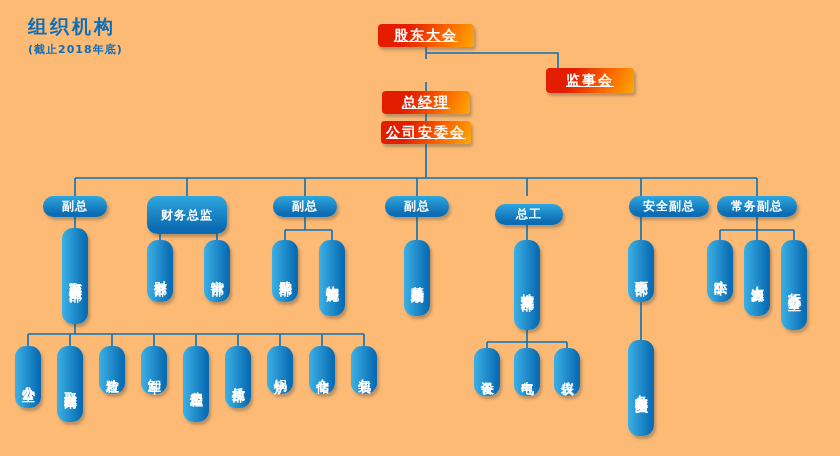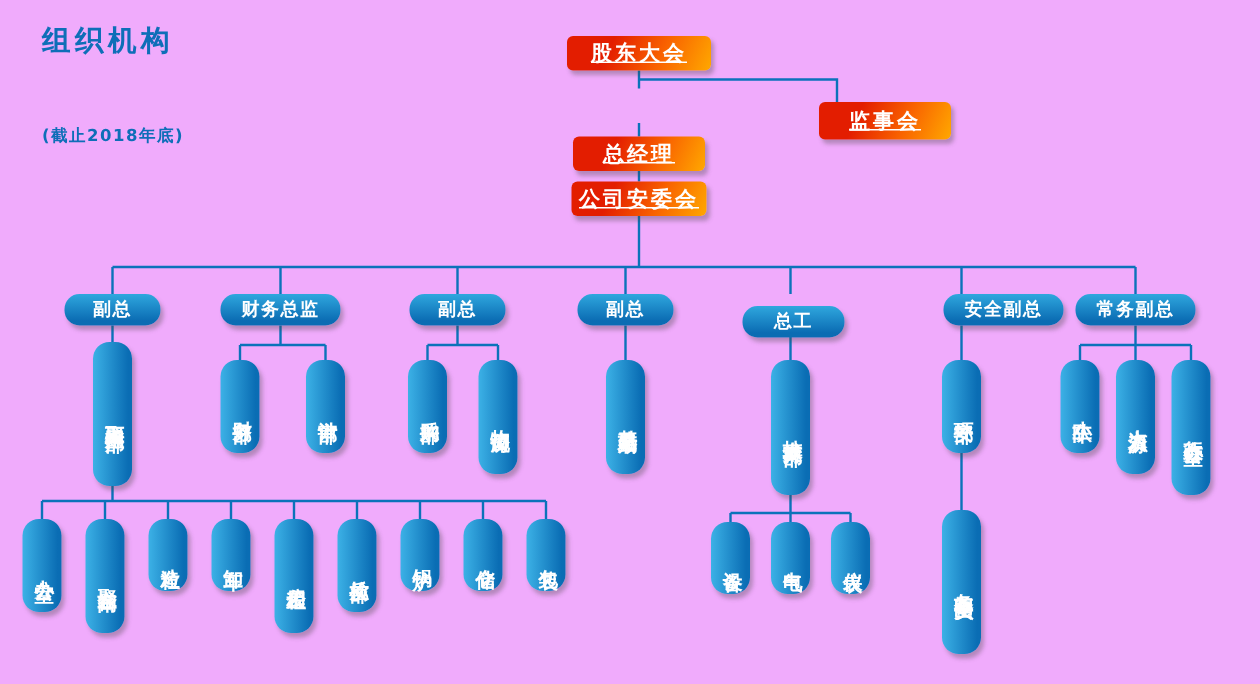--- a/index.html
+++ b/index.html
@@ -1,26 +1,26 @@
 <!DOCTYPE html>
 <html><head>
 <meta charset="utf-8">
 <style>
   * { margin:0; padding:0; box-sizing:border-box; }
   html,body { background:#fff; }
   body { font-family:"DejaVu Sans","Liberation Sans",sans-serif; }
-  .canvas { position:relative; width:840px; height:456px; background:#f0abfc; overflow:hidden;padding-left:40px; }
+  .canvas { position:relative; width:840px; height:456px; background:#fdba74; overflow:hidden;padding-left:40px; }
 
   .title {
     position:absolute; left:28px; top:14px;
     font-size:19px; font-weight:bold; color:#0e6eb8; letter-spacing:3px;
   }
   .subtitle {
     position:absolute; left:28px; top:42px;
-    font-size:11px; font-weight:bold; color:#0e6eb8; letter-spacing:1px;margin-top:41px;
+    font-size:11px; font-weight:bold; color:#0e6eb8; letter-spacing:1px;
   }
 
   svg.lines { position:absolute; left:0; top:0; width:840px; height:456px; }
 
   .box {
     position:absolute; display:flex; align-items:center; justify-content:center;
     color:#fff; font-weight:bold; white-space:nowrap;
     box-shadow:2px 3px 3px rgba(70,70,70,.35);
   }
   .red {
@@ -78,21 +78,21 @@
       M720 230 V240 M757 230 V240 M794 230 V240
     "></path>
   </svg>
 
   <div class="box red" style="left:378px;top:24px;width:96px;height:23px;">股东大会</div>
   <div class="box red" style="left:514px;top:68px;width:88px;height:25px;margin-left:32px;">监事会</div>
   <div class="box red" style="left:382px;top:91px;width:88px;height:23px;">总经理</div>
   <div class="box red" style="left:381px;top:121px;width:90px;height:23px;">公司安委会</div>
 
   <div class="box hblue" style="left:43px;top:196px;width:64px;height:21px;">副总</div>
-  <div class="box hblue" style="left:147px;top:196px;width:80px;height:21px;">财务总监</div>
+  <div class="box hblue" style="left:147px;top:196px;width:80px;height:38px;">财务总监</div>
   <div class="box hblue" style="left:273px;top:196px;width:64px;height:21px;">副总</div>
   <div class="box hblue" style="left:385px;top:196px;width:64px;height:21px;">副总</div>
   <div class="box hblue" style="left:495px;top:204px;width:68px;height:21px;">总工</div>
   <div class="box hblue" style="left:601px;top:196px;width:80px;height:21px;margin-left:28px;">安全副总</div>
   <div class="box hblue" style="left:717px;top:196px;width:80px;height:21px;">常务副总</div>
 
   <div class="box vblue" style="left:62px;top:228px;width:26px;height:96px;">聚丙烯生产部</div>
 
   <div class="box vblue" style="left:147px;top:240px;width:26px;height:62px;">财务部</div>
   <div class="box vblue" style="left:204px;top:240px;width:26px;height:62px;">审计部</div>

